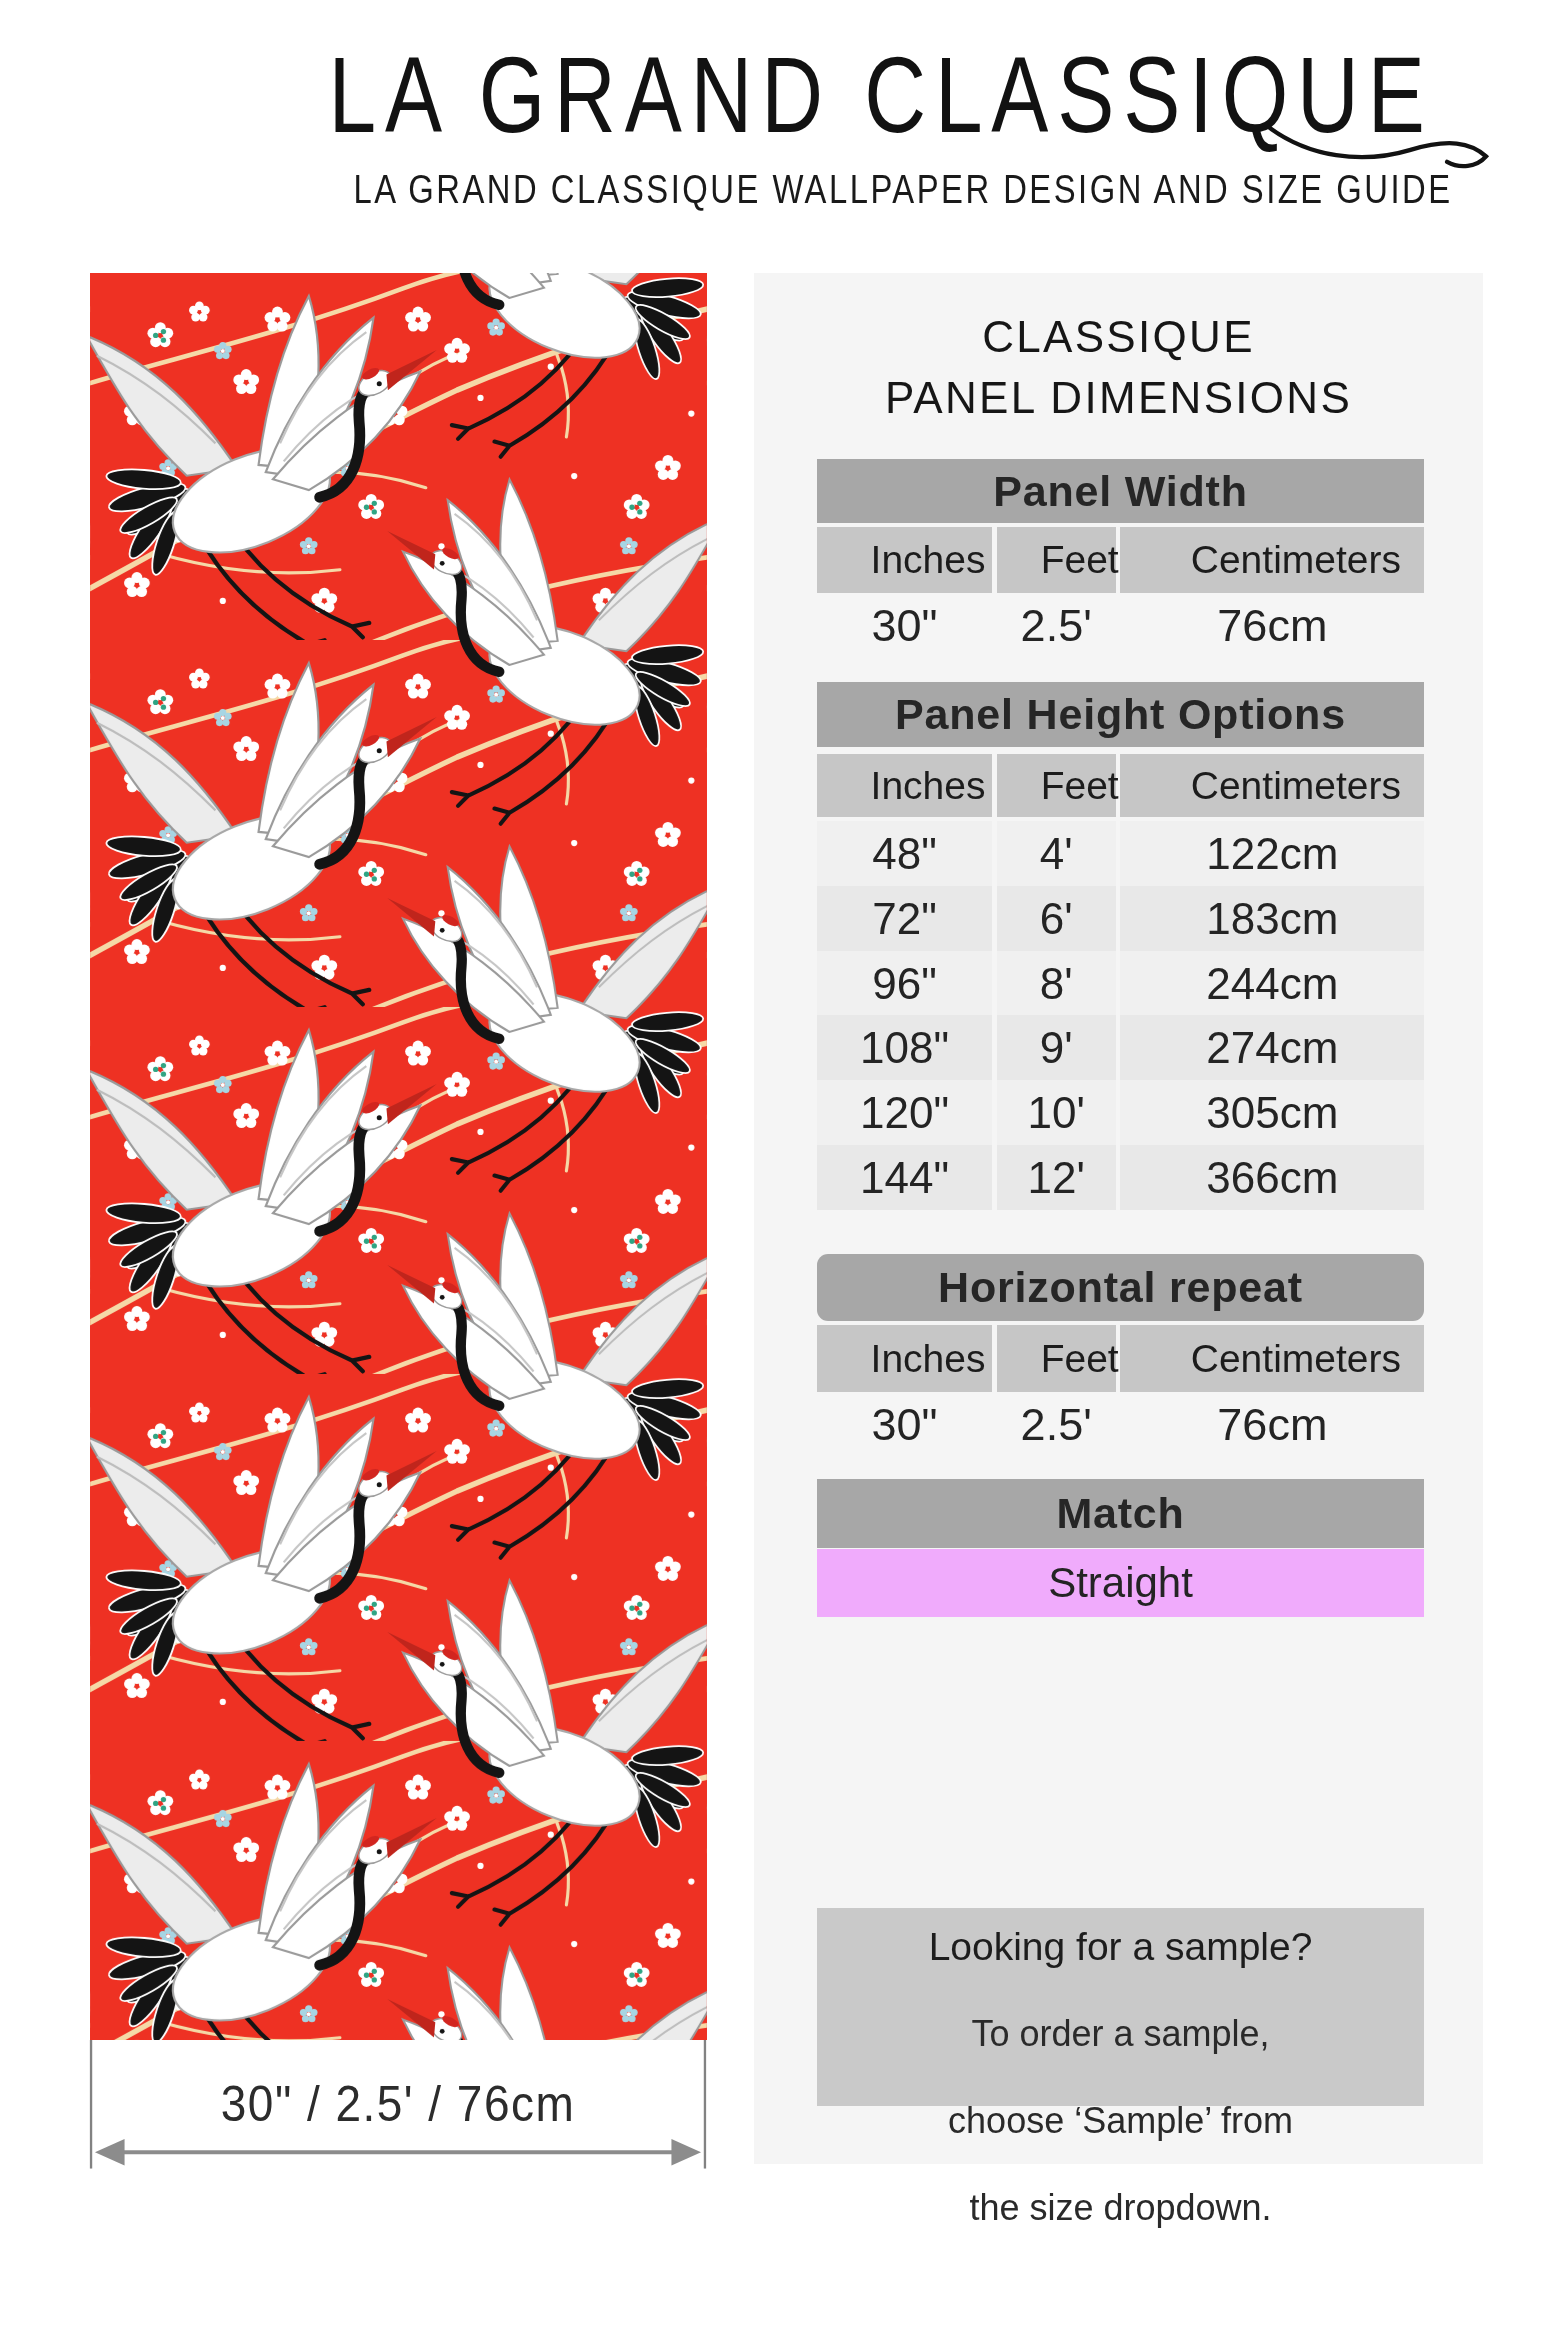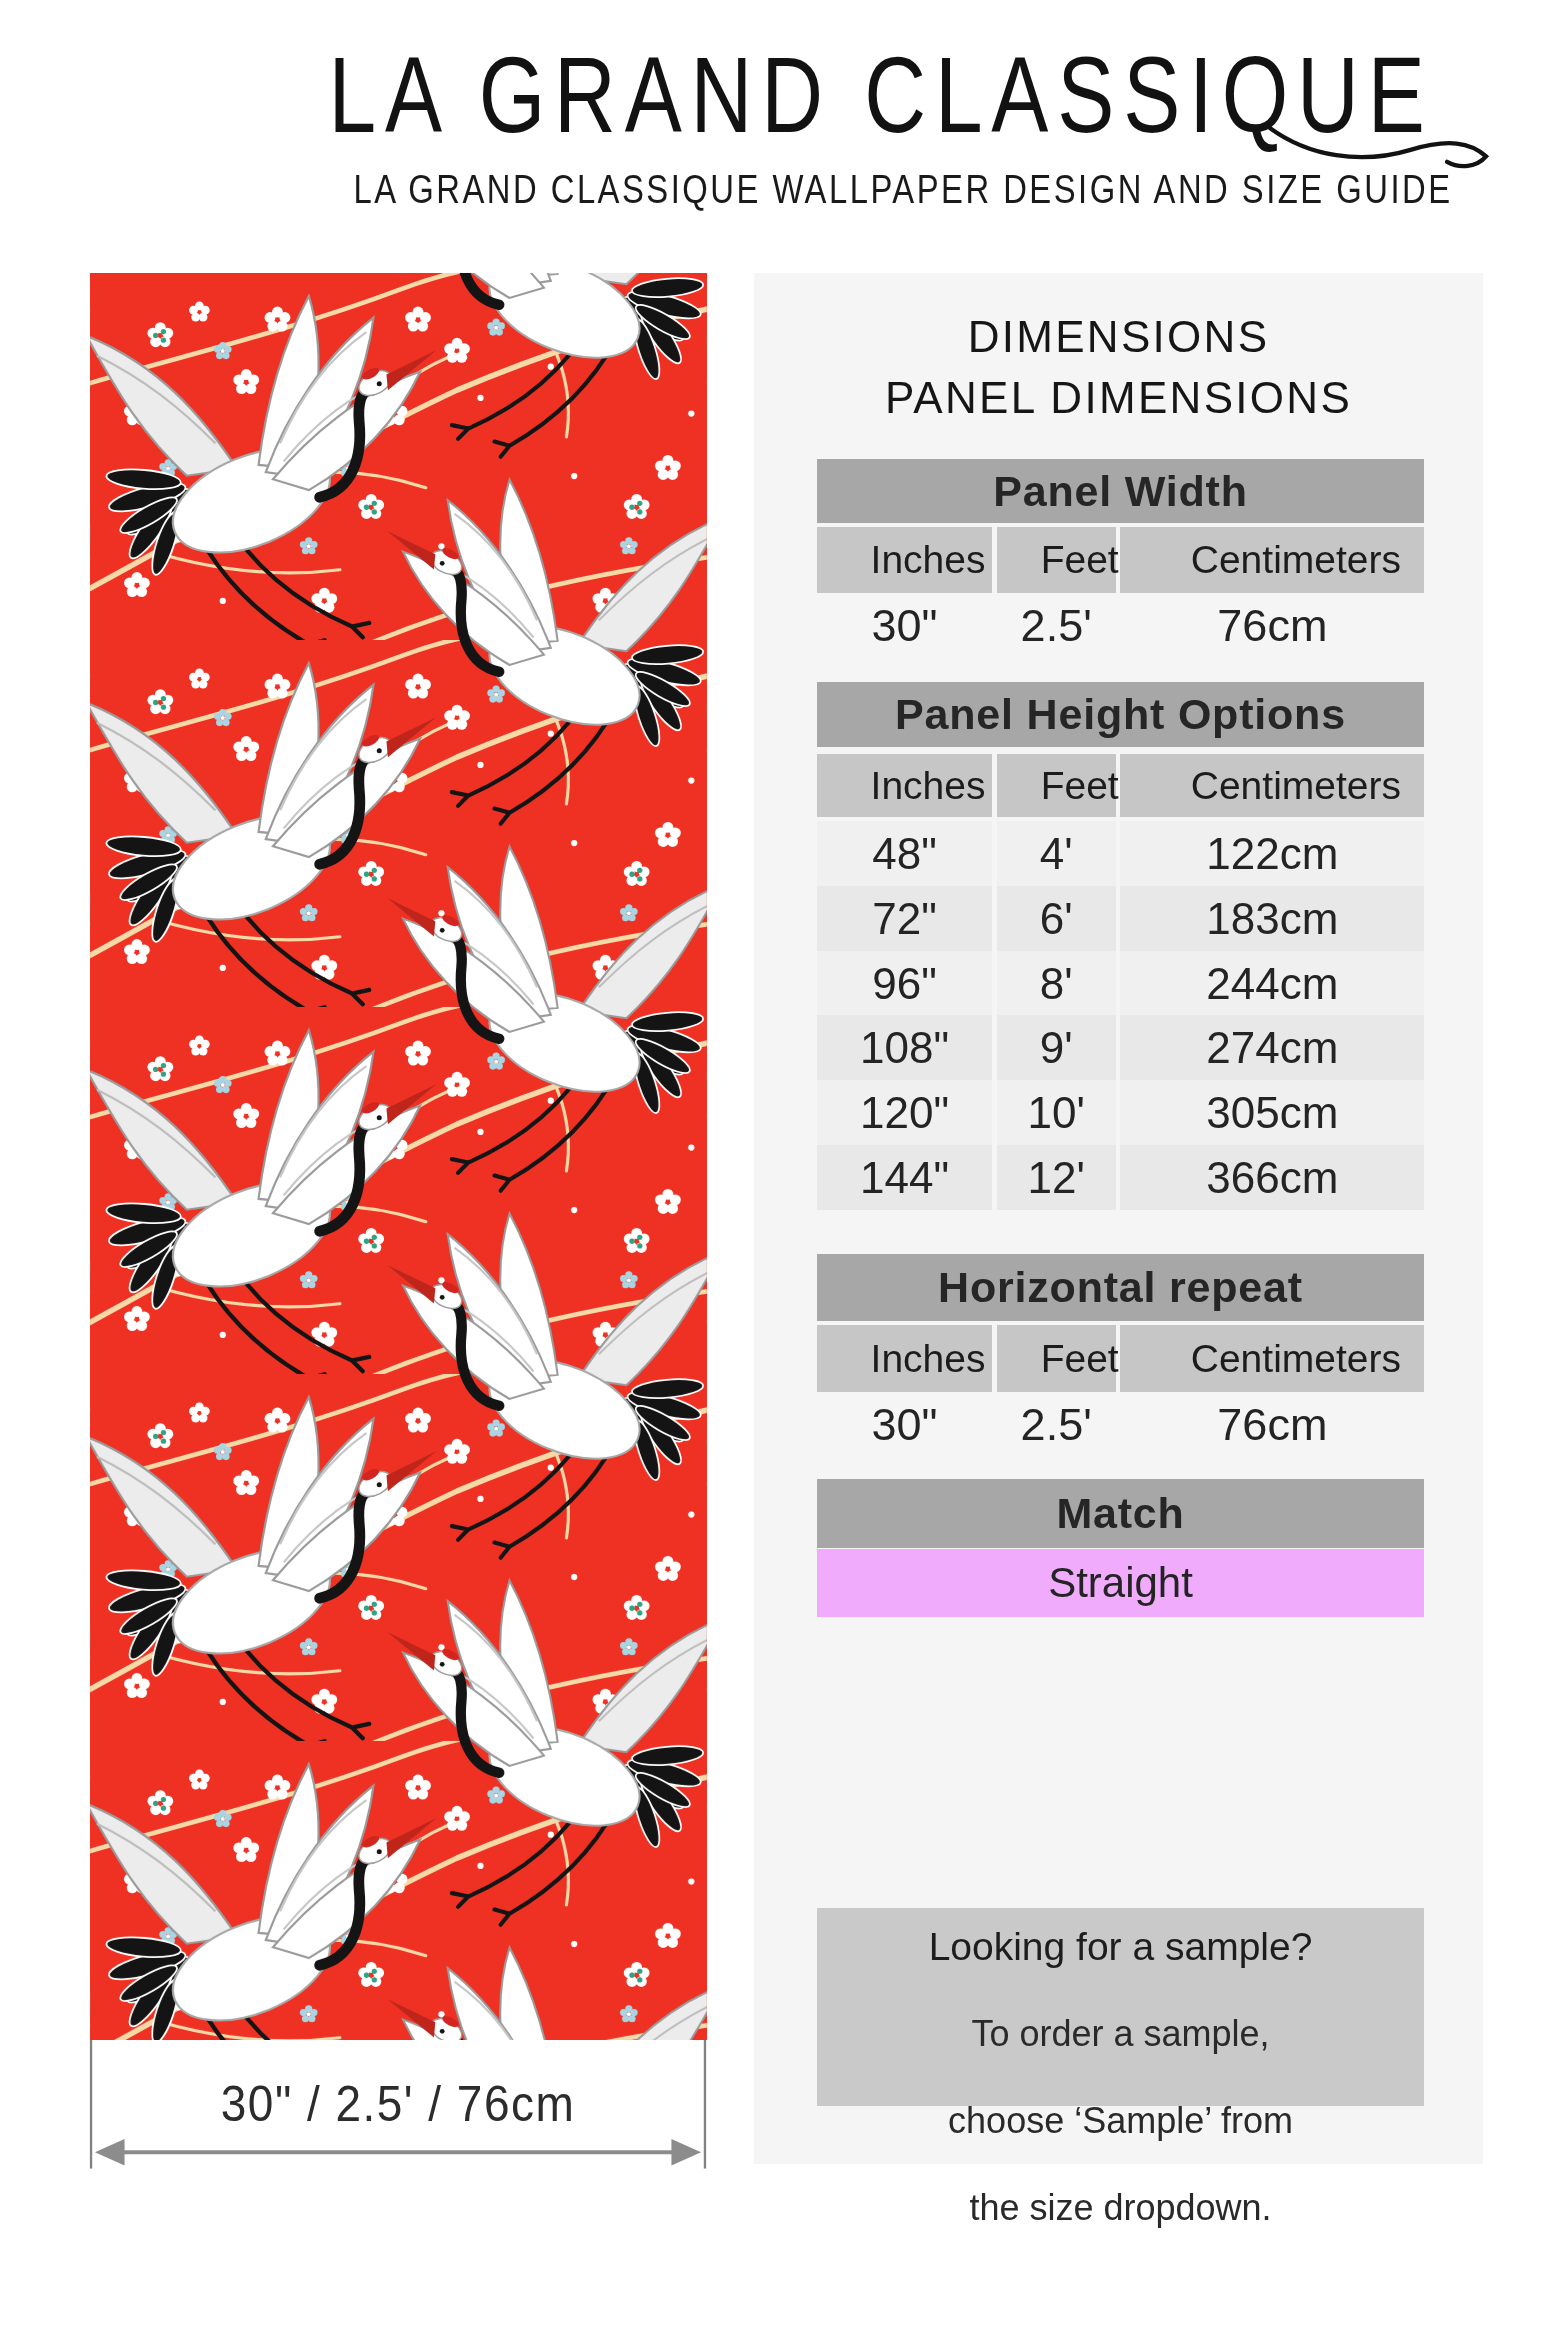--- a/index.html
+++ b/index.html
@@ -178,21 +178,21 @@
 <svg class="dim-arrow" width="620" height="134" viewBox="0 0 794 172">
   <line x1="3" y1="0" x2="3" y2="165" stroke="#828282" stroke-width="3"></line>
   <line x1="791" y1="0" x2="791" y2="165" stroke="#828282" stroke-width="3"></line>
   <line x1="36" y1="144" x2="758" y2="144" stroke="#8c8c8c" stroke-width="5"></line>
   <polygon points="8,144 46,127 46,161" fill="#8c8c8c"></polygon>
   <polygon points="786,144 748,127 748,161" fill="#8c8c8c"></polygon>
 </svg>
 
 <div class="sidebar">
   <div class="sb-title">
-    <div>DIMENSIONS</div>
+    <div>CLASSIQUE</div>
     <div>PANEL DIMENSIONS</div>
   </div>
 
   <div class="sb-content">
 
     <div class="bar" style="top:186px;height:64px;">Panel Width</div>
     <div class="unit-row" style="top:254px;height:66px;">
       <div class="ucell">Inches</div>
       <div class="ucell">Feet</div>
       <div class="ucell">Centimeters</div>
@@ -233,21 +233,21 @@
       <div class="hcell">120"</div>
       <div class="hcell">10'</div>
       <div class="hcell">305cm</div>
     </div>
     <div class="hrow even" style="top:872px;height:65px;">
       <div class="hcell">144"</div>
       <div class="hcell">12'</div>
       <div class="hcell">366cm</div>
     </div>
 
-    <div class="bar" style="top:981px;height:67px;">Horizontal repeat</div>
+    <div class="bar" style="top:981px;height:67px;border-radius:11px;">Horizontal repeat</div>
     <div class="unit-row" style="top:1052px;height:67px;">
       <div class="ucell">Inches</div>
       <div class="ucell">Feet</div>
       <div class="ucell">Centimeters</div>
     </div>
     <div class="val-row" style="top:1119px;height:65px;">
       <div class="vcell">30"</div>
       <div class="vcell">2.5'</div>
       <div class="vcell">76cm</div>
     </div>

